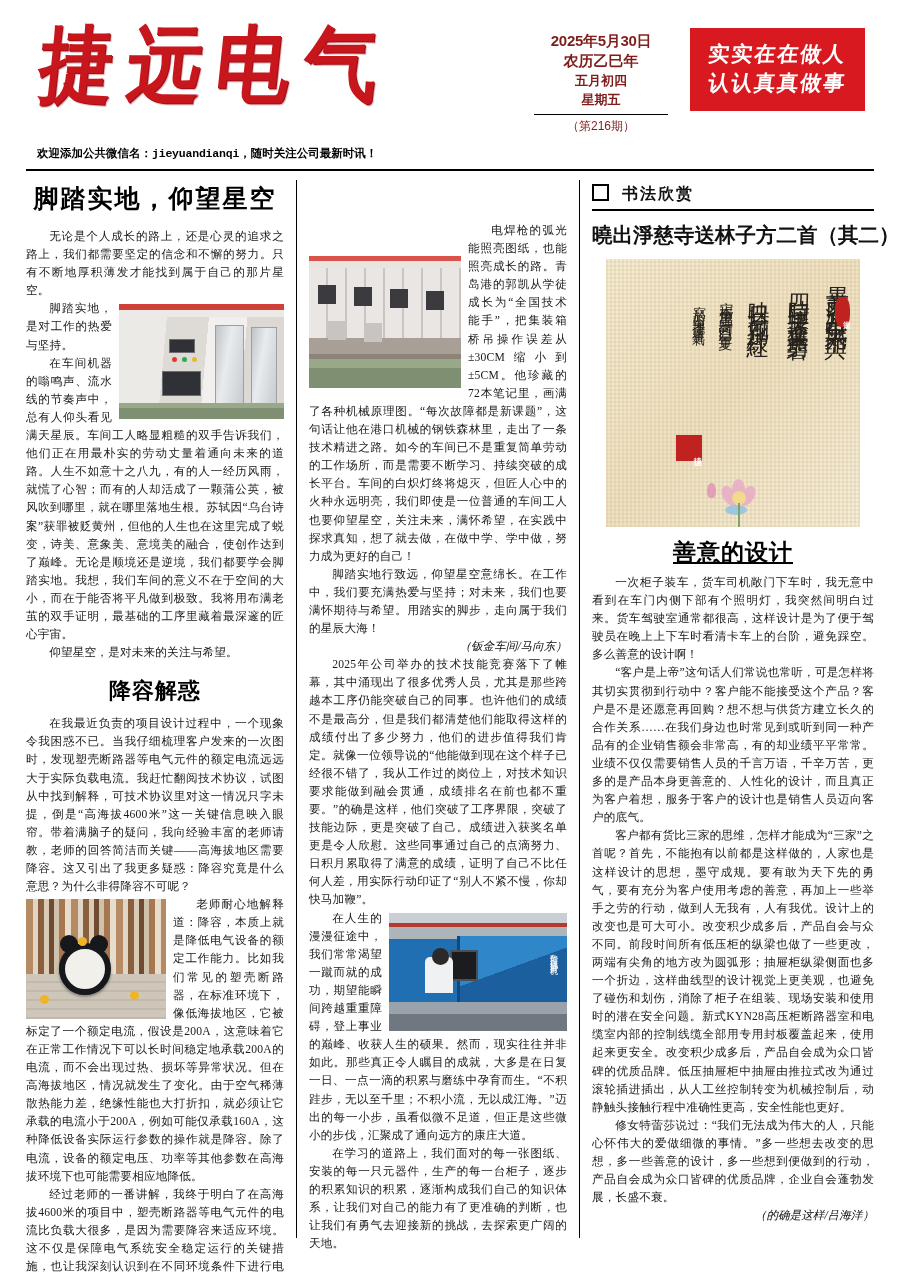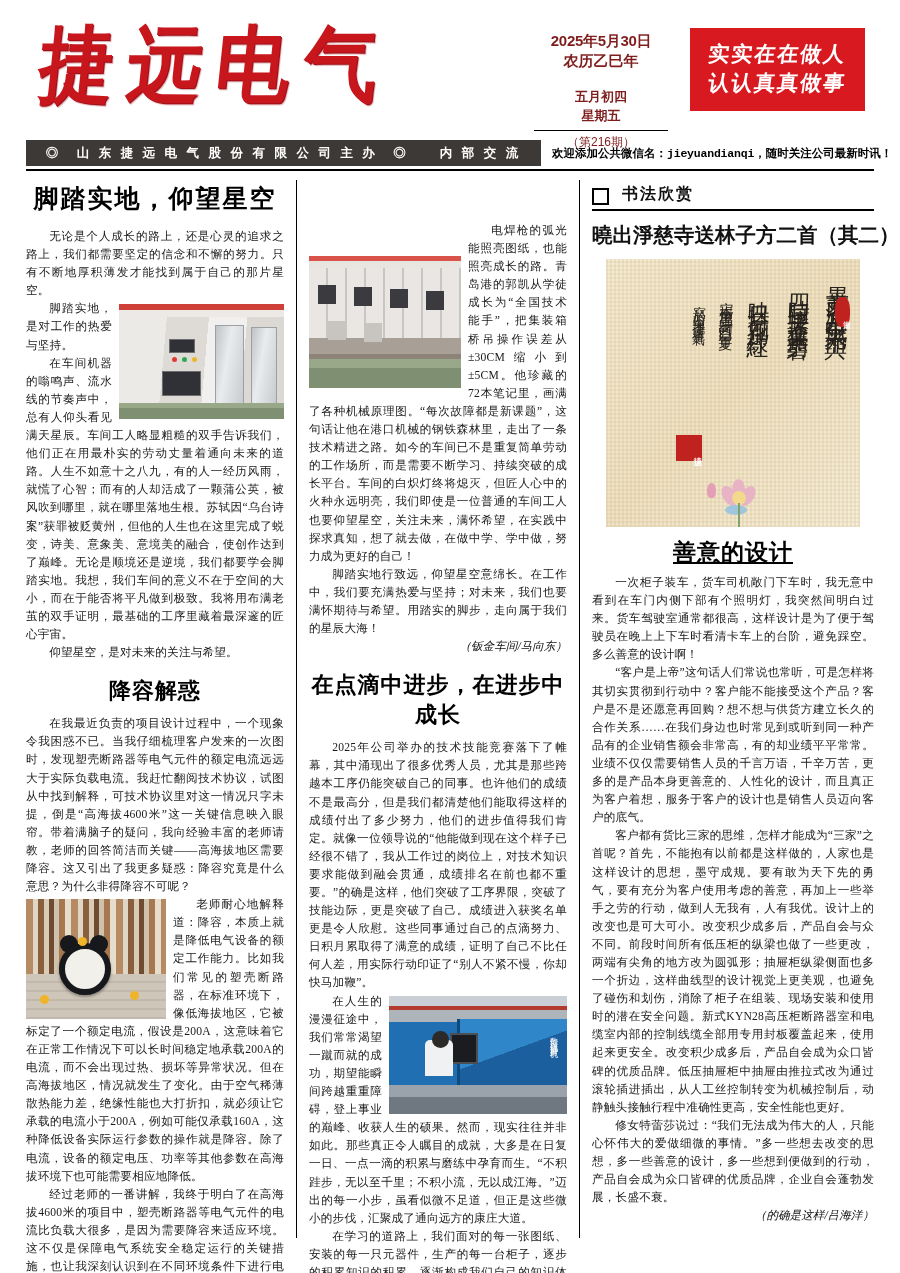--- a/index.html
+++ b/index.html
@@ -23,21 +23,21 @@
     transform: skewX(-6deg) scaleY(1.12);
     text-shadow: 1px 1px 0 #a0101a, 2px 2px 1px rgba(150,12,20,.35);
     white-space: nowrap;
   }
   .datebox {
     width: 150px; text-align: center; padding-top: 6px;
     font-family: "Liberation Sans", sans-serif; color: #7f1d1d;
   }
   .datebox .d1 { font-size: 15px; font-weight: 700; letter-spacing: -.3px; }
   .datebox .d2 { font-size: 15px; font-weight: 700; margin-top: 1px; }
-  .datebox .d3 { font-size: 13px; font-weight: 700; margin-top: 17px; }
+  .datebox .d3 { font-size: 13px; font-weight: 700; margin-top: 1px; }
   .datebox .d4 { font-size: 13px; font-weight: 700; margin-top: 1px; }
   .datebox .rule { border-top: 1px solid #000; margin: 5px 8px 3px; }
   .datebox .d5 { font-size: 12px; }
   .slogan {
     width: 175px; margin-left: 14px; margin-top: 2px;
     background: #d81920; color: #fff;
     padding: 12px 6px 13px; text-align: center;
     font-family: "DejaVu Serif", serif;
   }
   .slogan div {
@@ -156,21 +156,21 @@
     border-radius:50%; background:#2c2a28; }
   .ph-cnc .worker-body { position:absolute; left:20%; top:38%; width:16%; height:30%;
     background:#f0f1f3; border-radius:5px 5px 0 0; }
   .ph-cnc .conveyor { position:absolute; left:0; right:0; bottom:0; height:24%;
     background: linear-gradient(to bottom, #9aa3ab 0 40%, #6f7880 40% 100%); }
   .ph-cnc .vtext { position:absolute; right:5%; top:30%; color:#fff;
     font-size:8px; writing-mode: vertical-rl; letter-spacing:2px;
     font-family:"Liberation Sans", sans-serif; }
 
   
-  .sec-label { display:flex; align-items:flex-end; gap:13px; margin-top:4px; }
+  .sec-label { display:flex; align-items:flex-start; gap:13px; margin-top:4px; }
   .sec-square { width:17px; height:17px; border:2px solid #000; flex:0 0 17px; }
   .sec-text { font-family:"Liberation Serif", serif; font-size:16px; font-weight:700; letter-spacing:2px; }
   .sec-rule { border-top: 2px solid #000; margin: 4px 0 10px; }
   .calli-title {
     font-family:Liberation Sans, sans-serif; font-weight:700; font-size:20.5px;
     text-align:left; letter-spacing:0px; margin-bottom: 10px; white-space: nowrap;
   }
   .calli-art {
     position:relative; height:268px; margin: 0 14px;
     background:
@@ -219,21 +219,20 @@
       <div class="d5">（第216期）</div>
     </div>
 
     <div class="slogan">
       <div>实实在在做人</div>
       <div>认认真真做事</div>
     </div>
   </div>
 
   <div class="subbar">
-    <div class="subbar-dark">◎　山 东 捷 远 电 气 股 份 有 限 公 司 主 办　◎　　内 部 交 流</div>
     <div class="subbar-right">
       <span>欢迎添加公共微信名：</span>
         <span class="mono">jieyuandianqi</span>
         <span>，随时关注公司最新时讯！</span>
     </div>
   </div>
   <div class="topline"></div>
 
   <div class="cols">
 
@@ -283,21 +282,20 @@
       <div style="height:42px;"></div>
 
       <div class="photo ph-workshop f-left" style="width:152px;height:132px;margin-top:34px;">
         <div class="ph-floor-green"></div>
       </div>
 
       <p class="body">电焊枪的弧光能照亮图纸，也能照亮成长的路。青岛港的郭凯从学徒成长为“全国技术能手”，把集装箱桥吊操作误差从±30CM缩小到±5CM。他珍藏的72本笔记里，画满了各种机械原理图。“每次故障都是新课题”，这句话让他在港口机械的钢铁森林里，走出了一条技术精进之路。如今的车间已不是重复简单劳动的工作场所，而是需要不断学习、持续突破的成长平台。车间的白炽灯终将熄灭，但匠人心中的火种永远明亮，我们即使是一位普通的车间工人也要仰望星空，关注未来，满怀希望，在实践中探求真知，想了就去做，在做中学、学中做，努力成为更好的自己！</p>
       <p class="body">脚踏实地行致远，仰望星空意绵长。在工作中，我们要充满热爱与坚持；对未来，我们也要满怀期待与希望。用踏实的脚步，走向属于我们的星辰大海！</p>
       <p class="byline">（钣金车间/马向东）</p>
 
-      <div class="headline h-sec">在点滴中进步，在进步中成长</div>
 
       <p class="body">2025年公司举办的技术技能竞赛落下了帷幕，其中涌现出了很多优秀人员，尤其是那些跨越本工序仍能突破自己的同事。也许他们的成绩不是最高分，但是我们都清楚他们能取得这样的成绩付出了多少努力，他们的进步值得我们肯定。就像一位领导说的“他能做到现在这个样子已经很不错了，我从工作过的岗位上，对技术知识要求能做到融会贯通，成绩排名在前也都不重要。”的确是这样，他们突破了工序界限，突破了技能边际，更是突破了自己。成绩进入获奖名单更是令人欣慰。这些同事通过自己的点滴努力、日积月累取得了满意的成绩，证明了自己不比任何人差，用实际行动印证了“别人不紧不慢，你却快马加鞭”。</p>
 
       <div class="photo ph-cnc f-right" style="width:178px;height:118px;">
         <div class="ceil"></div>
         <div class="body"></div>
         <div class="panel2"></div>
         <div class="worker-body"></div>
         <div class="worker-head"></div>
         <div class="vtext">数控自线冲剪机</div>

